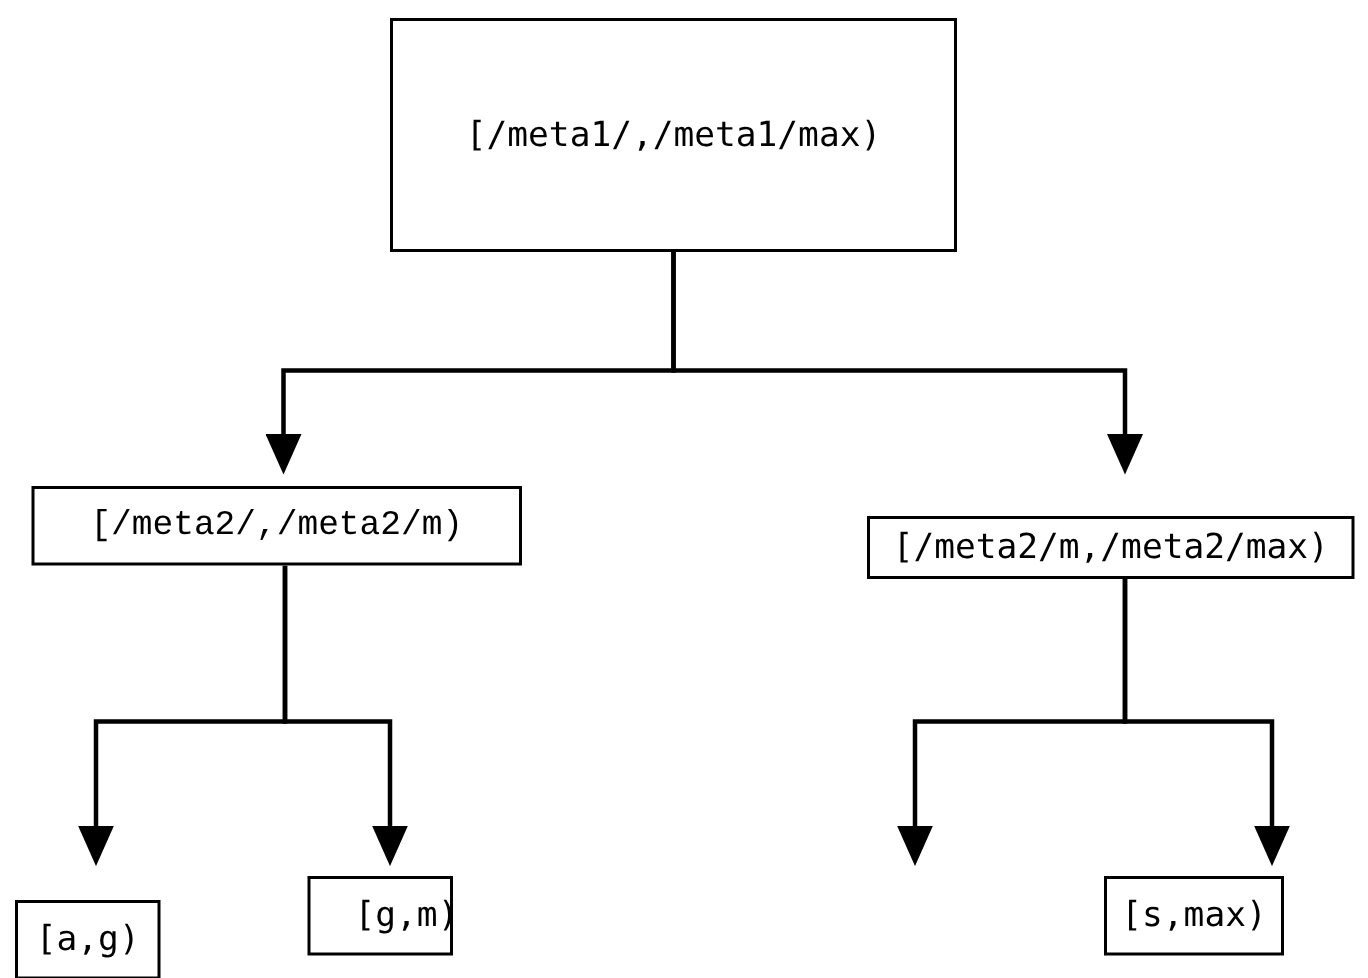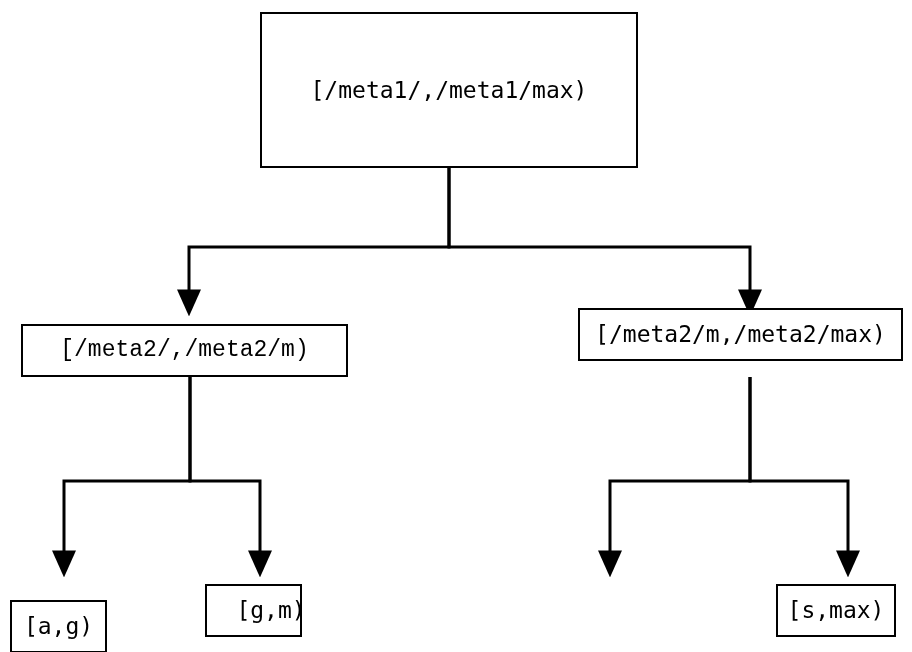--- a/index.html
+++ b/index.html
@@ -38,26 +38,26 @@
     white-space: pre;
   }
   .node-label {
     display: block;
     text-align: center;
   }
   
   #node-root   { left: 260px; top: 12px;  width: 378px; height: 156px; }
   
   #node-meta2-lo { left: 21px;  top: 324px; width: 327px; height: 53px; font-family: Liberation Mono, monospace; }
-  #node-meta2-hi { left: 578px; top: 308px; width: 325px; height: 53px; }
+  #node-meta2-hi { left: 578px; top: 344px; width: 325px; height: 42px; }
   
   #node-a-g   { left: 10px;  top: 600px; width: 97px;  height: 53px; }
   #node-g-m   { left: 205px; top: 584px; width: 97px;  height: 53px; padding-left: 35px; }
   #node-m-s   { left: 554px; top: 584px; width: 99px;  height: 53px; }
-  #node-s-max { left: 776px; top: 584px; width: 120px; height: 53px; }
+  #node-s-max { left: 736px; top: 584px; width: 120px; height: 53px; }
 </style>
 </head>
 <body>
 
 <div id="canvas">
 
   <svg id="edges" viewBox="0 0 912 652" xmlns="http://www.w3.org/2000/svg">
     <defs>
       <marker id="arrowhead" markerWidth="9" markerHeight="8" refX="0.2" refY="4" orient="auto" markerUnits="strokeWidth">
         <path d="M 0 0 L 9 4 L 0 8 z" fill="#000000"></path>

